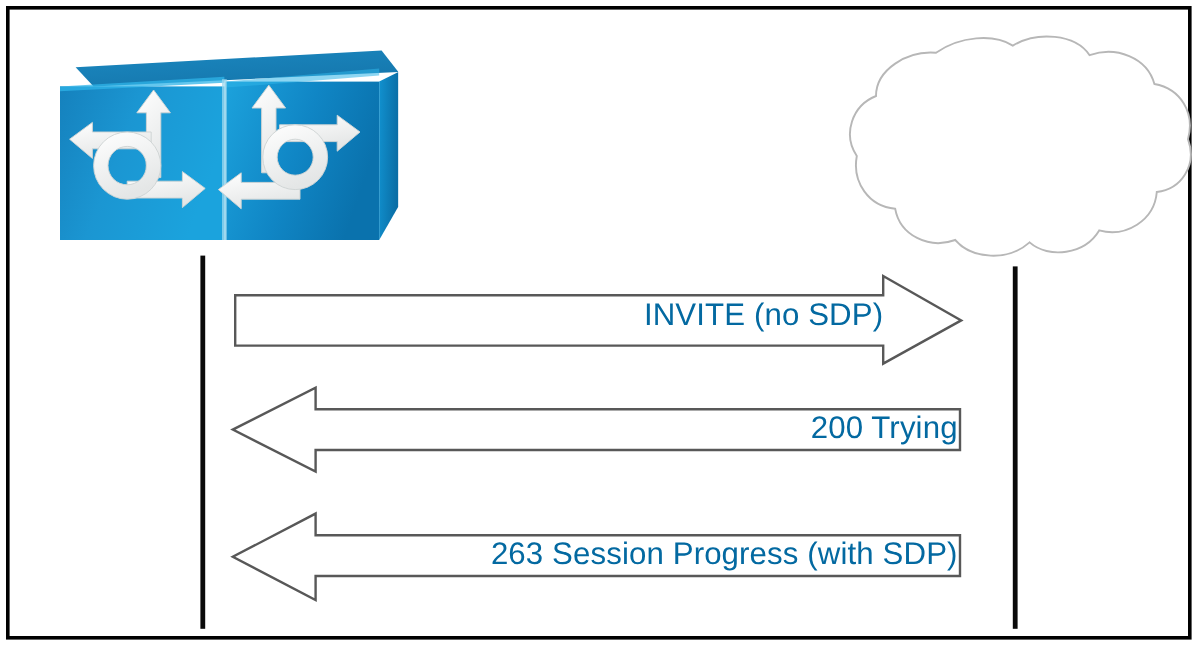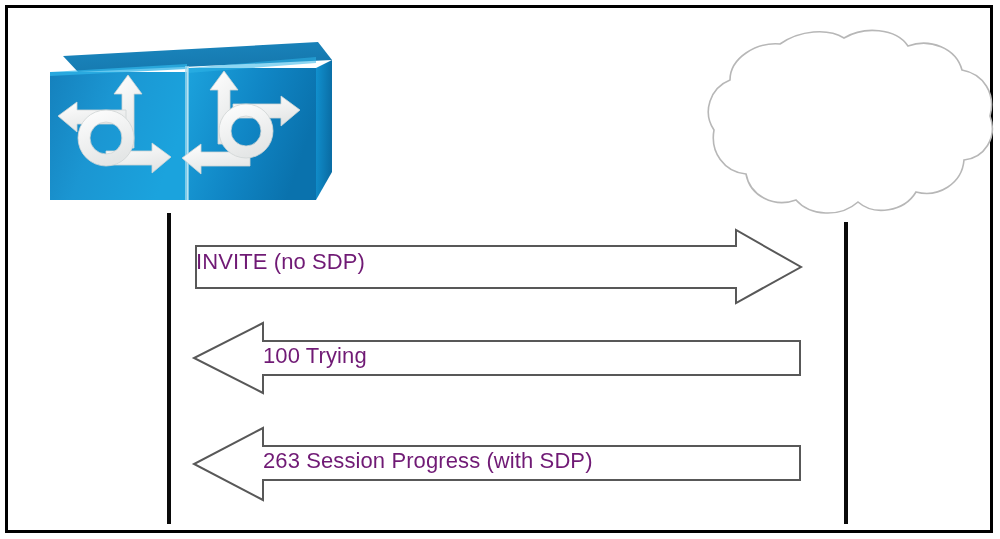--- a/index.html
+++ b/index.html
@@ -58,25 +58,25 @@
   #lifeline-left  { left: 159px; top: 205px; height: 311px; }
   #lifeline-right { left: 836px; top: 214px; height: 302px; }
 
   
   .msg {
     position: absolute;
   }
   .msg svg { display: block; overflow: visible; }
   .msg-label {
     position: absolute;
-    font-size: 22px;
+    font-size: 26px;
     line-height: 22px;
-    color: #701a75;
+    color: #0369a1;
     white-space: nowrap;
-    text-align: left;
+    text-align: right;
     letter-spacing: 0.1px;
   }
   #msg-1 { left: 186px; top: 218px; width: 610px; height: 82px; }
   #msg-2 { left: 183px; top: 310px; width: 612px; height: 80px; }
   #msg-3 { left: 183px; top: 415px; width: 612px; height: 82px; }
 
   #msg-1-label { left: 188px; top: 243px; width: 540px; }
   #msg-2-label { left: 255px; top: 337px; width: 535px; }
   #msg-3-label { left: 255px; top: 442px; width: 535px; }
 </style>
@@ -178,21 +178,21 @@
         <path d="M 2,20 L 542,20 L 542,4 L 607,41 L 542,77 L 542,62 L 2,62 Z" fill="#ffffff" stroke="#585858" stroke-width="2" stroke-linejoin="miter"></path>
       </svg>
     </div>
     <div class="msg-label" id="msg-1-label">INVITE (no SDP)</div>
 
     <div class="msg" id="msg-2">
       <svg width="612" height="80" viewBox="0 0 612 80" xmlns="http://www.w3.org/2000/svg">
         <path d="M 609,23 L 72,23 L 72,5 L 3,40 L 72,75 L 72,57 L 609,57 Z" fill="#ffffff" stroke="#585858" stroke-width="2" stroke-linejoin="miter"></path>
       </svg>
     </div>
-    <div class="msg-label" id="msg-2-label">100 Trying</div>
+    <div class="msg-label" id="msg-2-label">200 Trying</div>
 
     <div class="msg" id="msg-3">
       <svg width="612" height="82" viewBox="0 0 612 82" xmlns="http://www.w3.org/2000/svg">
         <path d="M 609,23 L 72,23 L 72,5 L 3,41 L 72,77 L 72,57 L 609,57 Z" fill="#ffffff" stroke="#585858" stroke-width="2" stroke-linejoin="miter"></path>
       </svg>
     </div>
     <div class="msg-label" id="msg-3-label">263 Session Progress (with SDP)</div>
 
   </div>
 </div>

